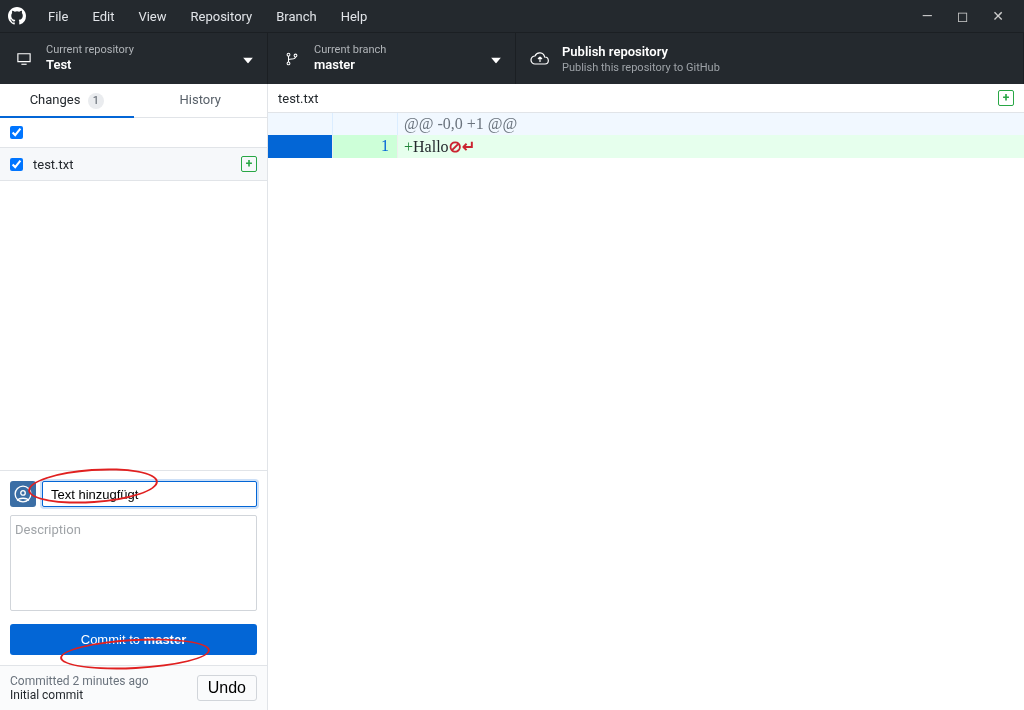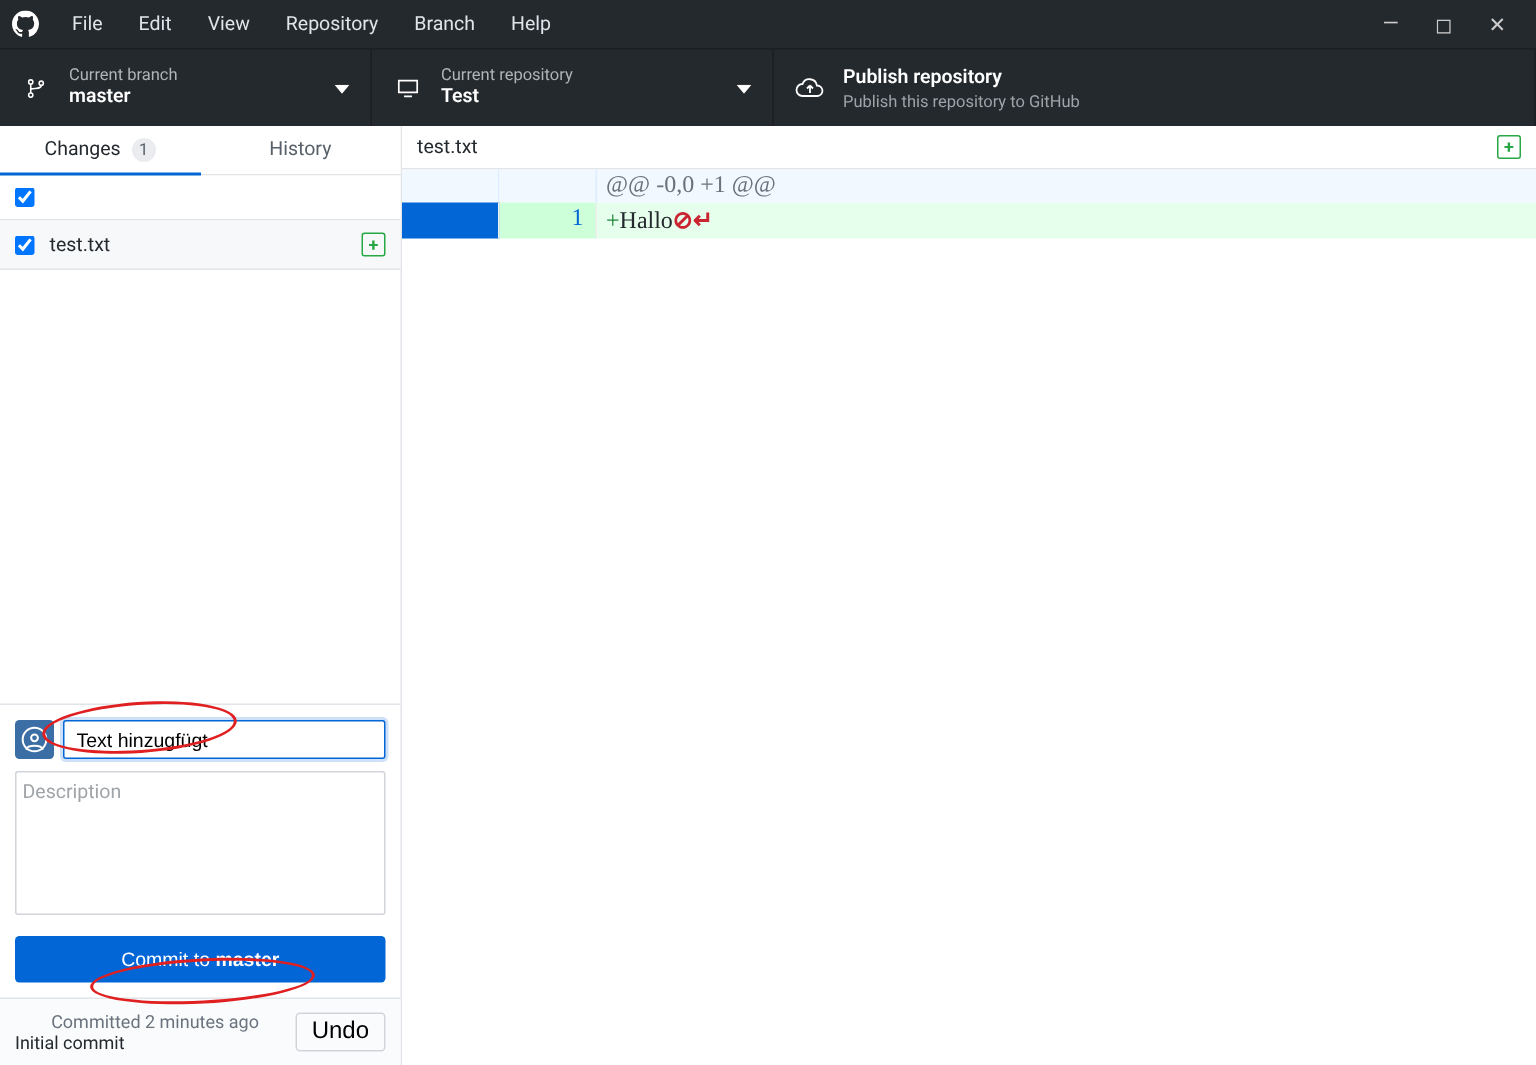--- a/index.html
+++ b/index.html
@@ -55,21 +55,21 @@
   .avatar svg { fill:#fff; width:18px; height:18px;}
   .summaryinput { flex: 1; border: 1px solid #0366d6; padding: 4px 8px; font-size: 13px; outline: none; box-shadow: 0 0 0 2px rgba(3,102,214,.2); border-radius: 2px;}
   .descinput { width: 100%; height: 96px; border: 1px solid #d1d5da; padding: 6px 4px; font-size: 13px; resize: none; font-family: inherit; color: #24292e; border-radius:2px; }
   .descinput::placeholder { color: #a0a4a8; }
   .commitbtn { width: 100%; margin-top: 10px; background: #0366d6; color: #fff; border: none; padding: 8px 0; font-size: 13px; border-radius: 3px; }
   .commitbtn b { font-weight: 700; }
   
   
   .lastcommit { border-top: 1px solid #e1e4e8; background: #fafbfc; padding: 8px 10px; display:flex; align-items:center; }
   .lastcommit .txt { flex:1; }
-  .lastcommit .time { color:#6a737d; font-size:12px;text-align:center; }
+  .lastcommit .time { color:#6a737d; font-size:12px; }
   .lastcommit .msg { color:#24292e; font-size:12px; }
   .undo { border:1px solid #d1d5da; background:#fafbfc; padding:3px 10px; font-size:16px; border-radius:3px; }
   
   
   .diff { flex:1; display:flex; flex-direction:column; }
   .diffheader { display:flex; align-items:center; border-bottom:1px solid #e1e4e8; padding:6px 10px; }
   .diffheader .fname { flex:1; color:#24292e; }
   .diffbody { font-family: Liberation Serif, serif; font-size:16px; }
   .diffrow { display:flex; }
   .gutter { width:130px; display:flex; }
@@ -106,52 +106,52 @@
     <span>Help</span>
   </div>
   <div class="win-controls">
     <span>—</span>
     <span>◻</span>
     <span>✕</span>
   </div>
 </div>
 
 <div class="toolbar">
+  <div class="section repo">
+    <span class="tico">
+      <svg viewBox="0 0 16 16" width="18" height="14">
+          <path d="M1 2h14v9H1z" fill="none" stroke="#fff" stroke-width="1.3"></path>
+          <path d="M5 14h6" stroke="#fff" stroke-width="1.3"></path>
+        </svg>
+    </span>
+    <div class="texts">
+      <span class="label">Current repository</span>
+      <span class="value">Test</span>
+    </div>
+    <span class="caret"><svg viewBox="0 0 10 6">
+          <path d="M0 0l5 6 5-6z"></path>
+        </svg></span>
+  </div>
   <div class="section branch">
     <span class="tico">
       <svg viewBox="0 0 16 16" width="14" height="16">
           <circle cx="4" cy="3" r="1.6" fill="none" stroke="#fff" stroke-width="1.2"></circle>
           <circle cx="4" cy="13" r="1.6" fill="none" stroke="#fff" stroke-width="1.2"></circle>
           <circle cx="12" cy="4" r="1.6" fill="none" stroke="#fff" stroke-width="1.2"></circle>
           <path d="M4 4.6v6.8M12 5.6c0 3-4 2-8 3" fill="none" stroke="#fff" stroke-width="1.2"></path>
         </svg>
     </span>
     <div class="texts">
       <span class="label">Current branch</span>
       <span class="value">master</span>
     </div>
     <span class="caret"><svg viewBox="0 0 10 6">
           <path d="M0 0l5 6 5-6z"></path>
         </svg></span>
   </div>
-  <div class="section repo">
-    <span class="tico">
-      <svg viewBox="0 0 16 16" width="18" height="14">
-          <path d="M1 2h14v9H1z" fill="none" stroke="#fff" stroke-width="1.3"></path>
-          <path d="M5 14h6" stroke="#fff" stroke-width="1.3"></path>
-        </svg>
-    </span>
-    <div class="texts">
-      <span class="label">Current repository</span>
-      <span class="value">Test</span>
-    </div>
-    <span class="caret"><svg viewBox="0 0 10 6">
-          <path d="M0 0l5 6 5-6z"></path>
-        </svg></span>
-  </div>
   <div class="section publish">
     <span class="tico">
       <svg viewBox="0 0 20 14" width="20" height="14">
           <path d="M5 12a4 4 0 010-8 5 5 0 019.6 1A3.5 3.5 0 0115 12H5z" fill="none" stroke="#fff" stroke-width="1.2"></path>
           <path d="M10 10V5m0 0l-2 2m2-2l2 2" fill="none" stroke="#fff" stroke-width="1.2"></path>
         </svg>
     </span>
     <div class="texts">
       <span class="value">Publish repository</span>
       <span class="sub">Publish this repository to GitHub</span>

